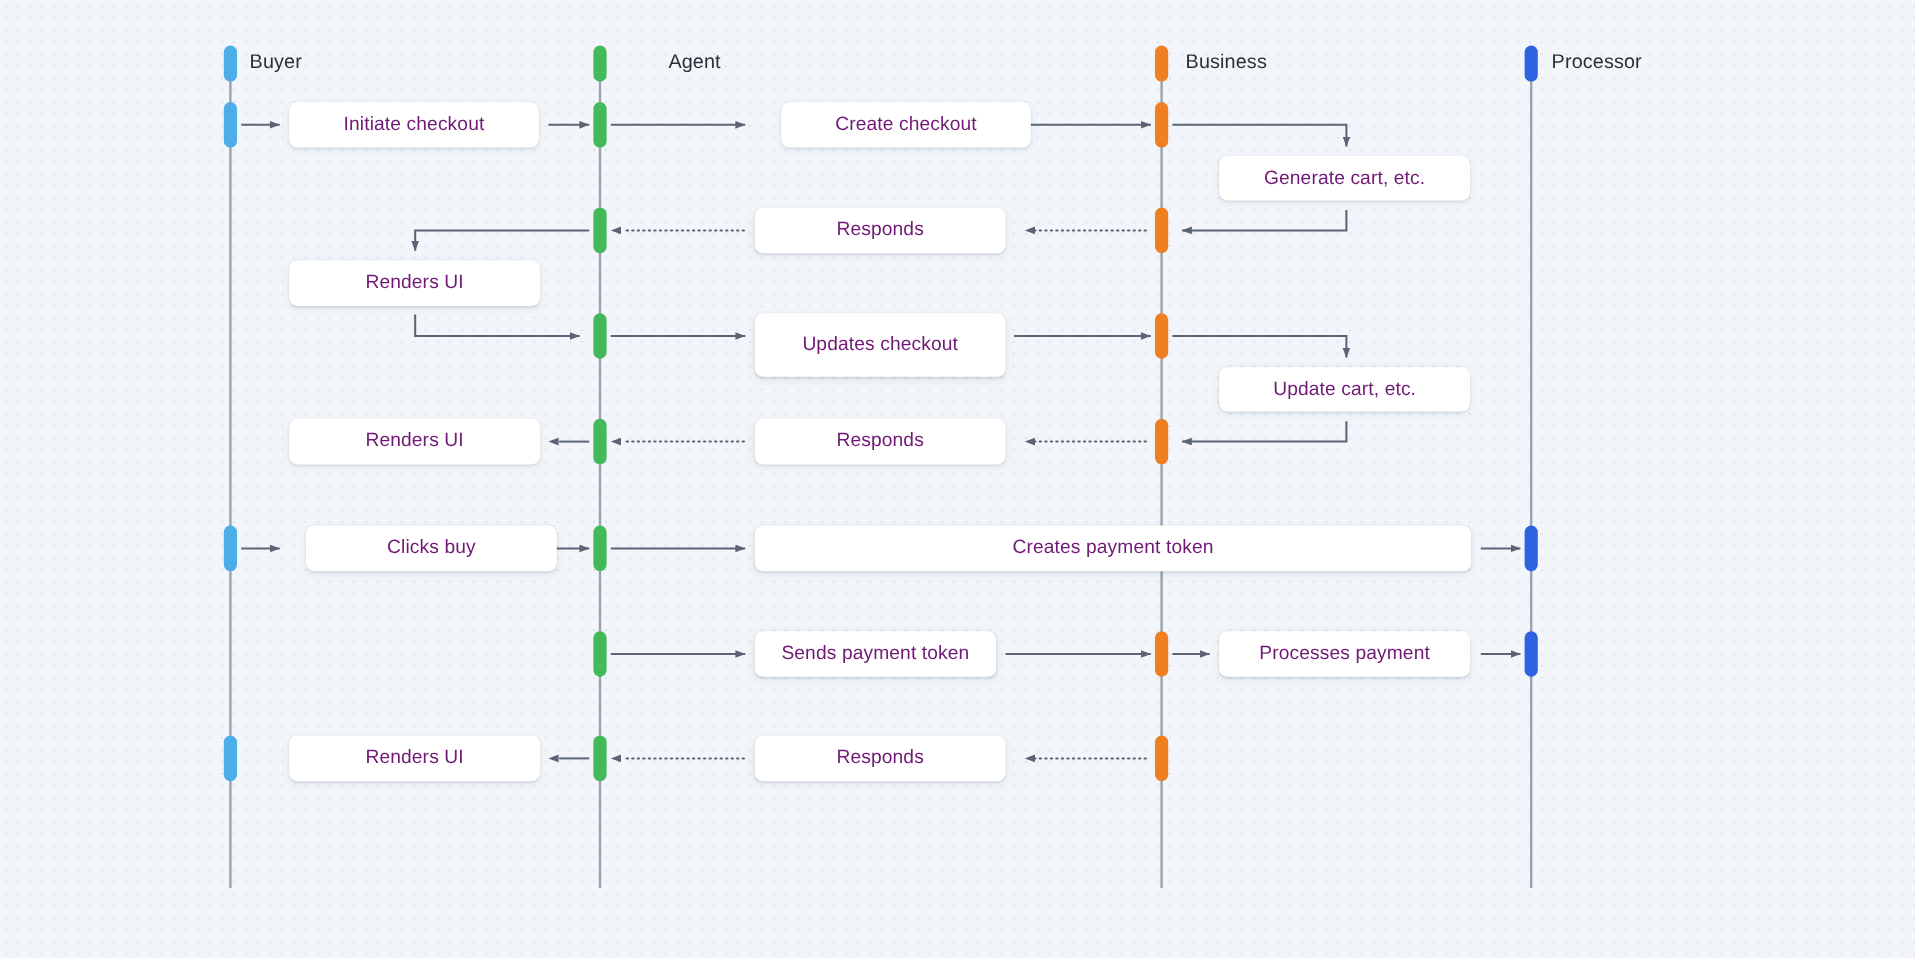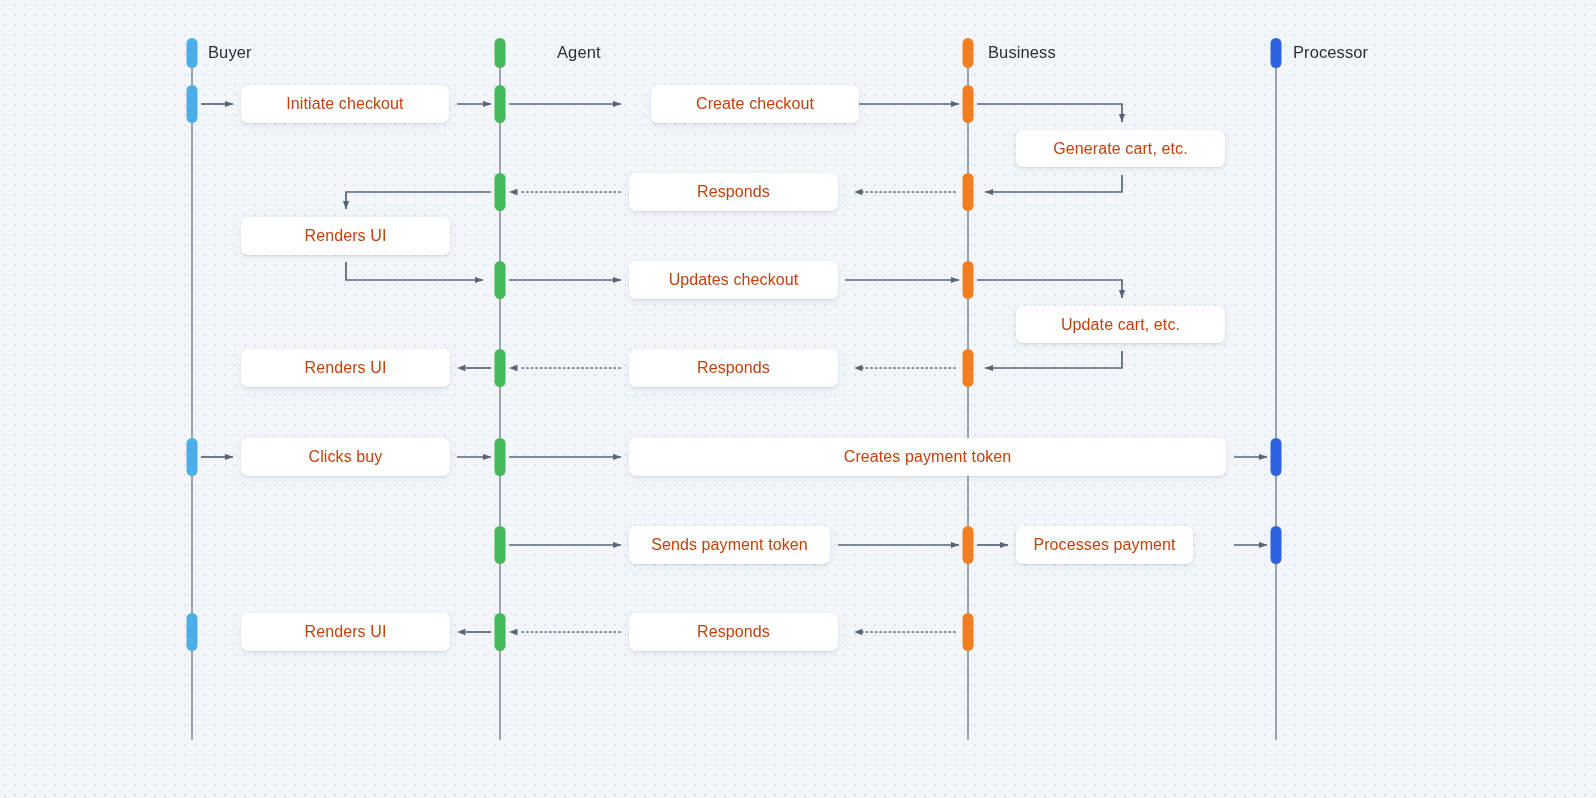--- a/index.html
+++ b/index.html
@@ -58,21 +58,21 @@
   
   .msg-box {
     position: absolute;
     background: #ffffff;
     border-radius: 7px;
     box-shadow: 0 1px 2px rgba(28,40,64,.10), 0 2px 7px rgba(28,40,64,.07);
     display: flex;
     align-items: center;
     justify-content: center;
     font-size: 16px;
-    color: #c2410c;
+    color: #701a75;
     box-sizing: border-box;
     white-space: nowrap;
     letter-spacing: .1px;
   }
 
   
   #connectors {
     position: absolute;
     left: 0;
     top: 0;
@@ -246,49 +246,49 @@
     </div>
 
     <div class="msg-box" style="left:629px; top:173px; width:209px; height:38px;">
       <span>Responds</span>
     </div>
 
     <div class="msg-box" style="left:241px; top:217px; width:209px; height:38px;">
       <span>Renders UI</span>
     </div>
 
-    <div class="msg-box" style="left:629px; top:261px; width:209px; height:38px;">
+    <div class="msg-box" style="left:629px; top:261px; width:209px; height:53px;">
       <span>Updates checkout</span>
     </div>
 
     <div class="msg-box" style="left:1016px; top:306px; width:209px; height:37px;">
       <span>Update cart, etc.</span>
     </div>
 
     <div class="msg-box" style="left:629px; top:349px; width:209px; height:38px;">
       <span>Responds</span>
     </div>
 
     <div class="msg-box" style="left:241px; top:349px; width:209px; height:38px;">
       <span>Renders UI</span>
     </div>
 
-    <div class="msg-box" style="left:241px; top:438px; width:209px; height:38px;">
+    <div class="msg-box" style="left:255px; top:438px; width:209px; height:38px;">
       <span>Clicks buy</span>
     </div>
 
     <div class="msg-box" style="left:629px; top:438px; width:597px; height:38px;">
       <span>Creates payment token</span>
     </div>
 
     <div class="msg-box" style="left:629px; top:526px; width:201px; height:38px;">
       <span>Sends payment token</span>
     </div>
 
-    <div class="msg-box" style="left:1016px; top:526px; width:177px; height:38px;">
+    <div class="msg-box" style="left:1016px; top:526px; width:209px; height:38px;">
       <span>Processes payment</span>
     </div>
 
     <div class="msg-box" style="left:629px; top:613px; width:209px; height:38px;">
       <span>Responds</span>
     </div>
 
     <div class="msg-box" style="left:241px; top:613px; width:209px; height:38px;">
       <span>Renders UI</span>
     </div>

